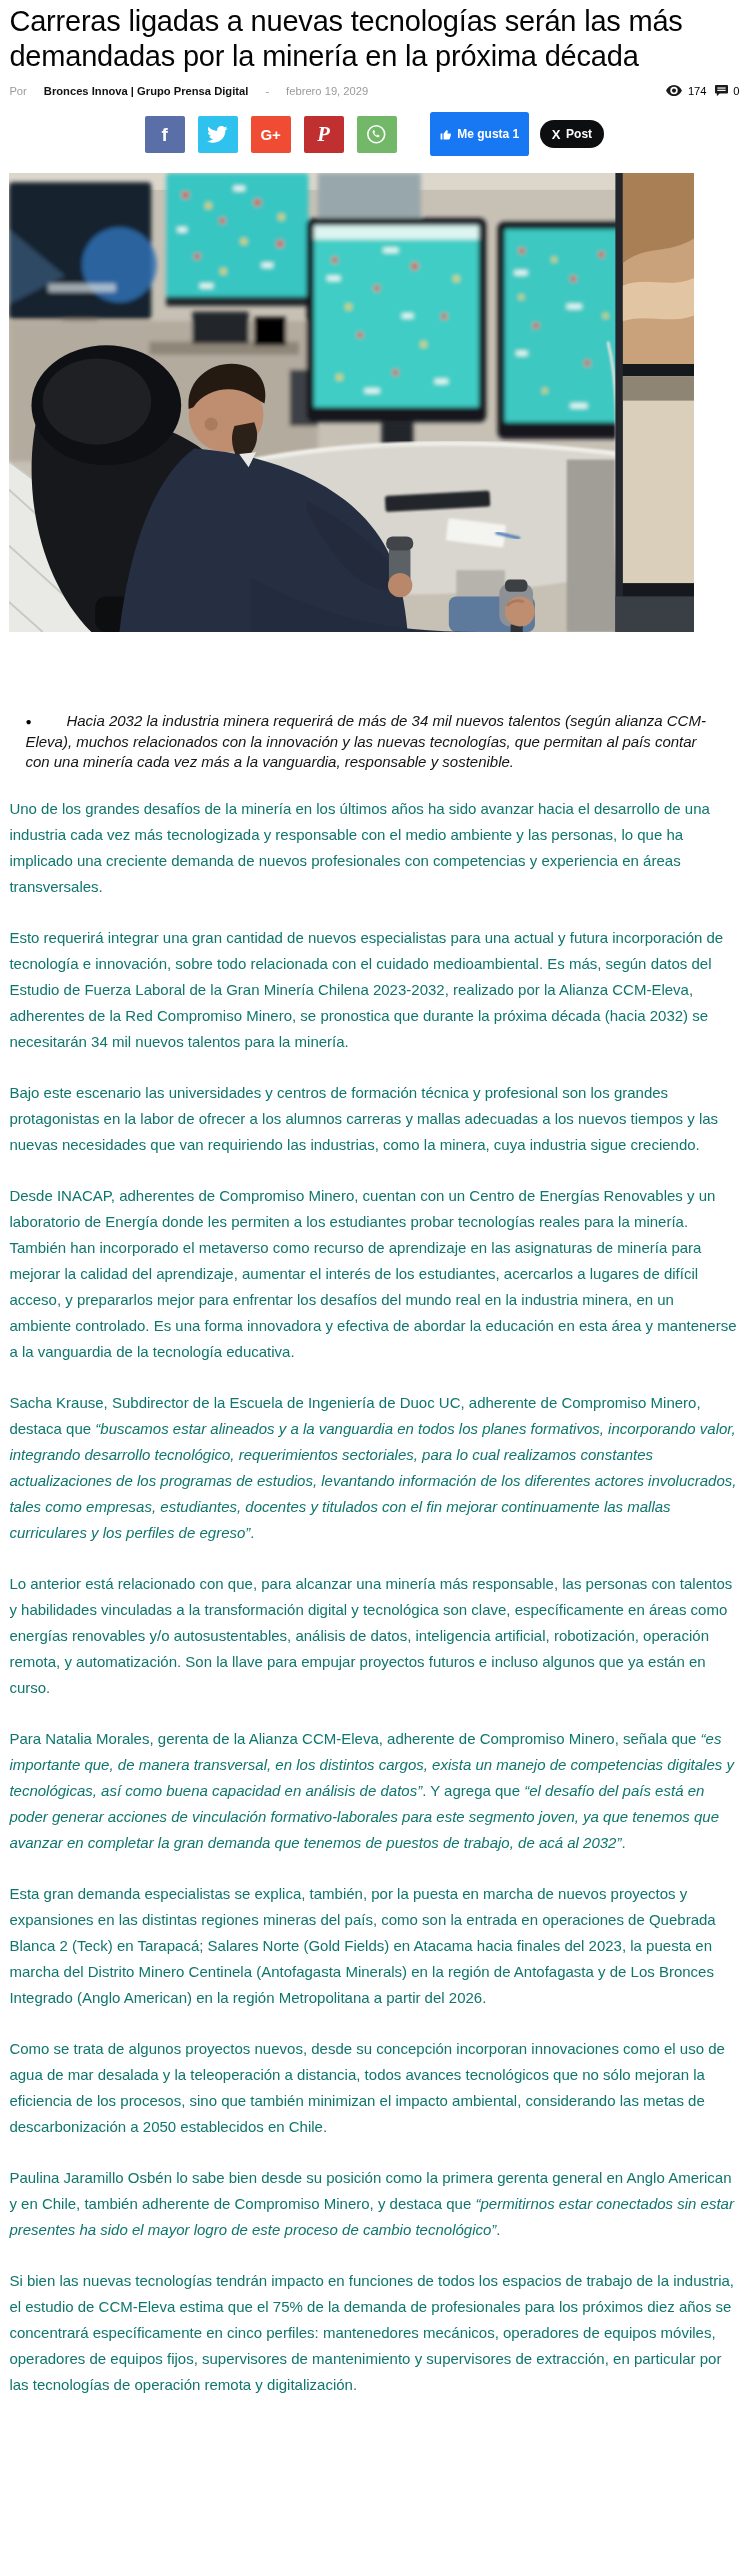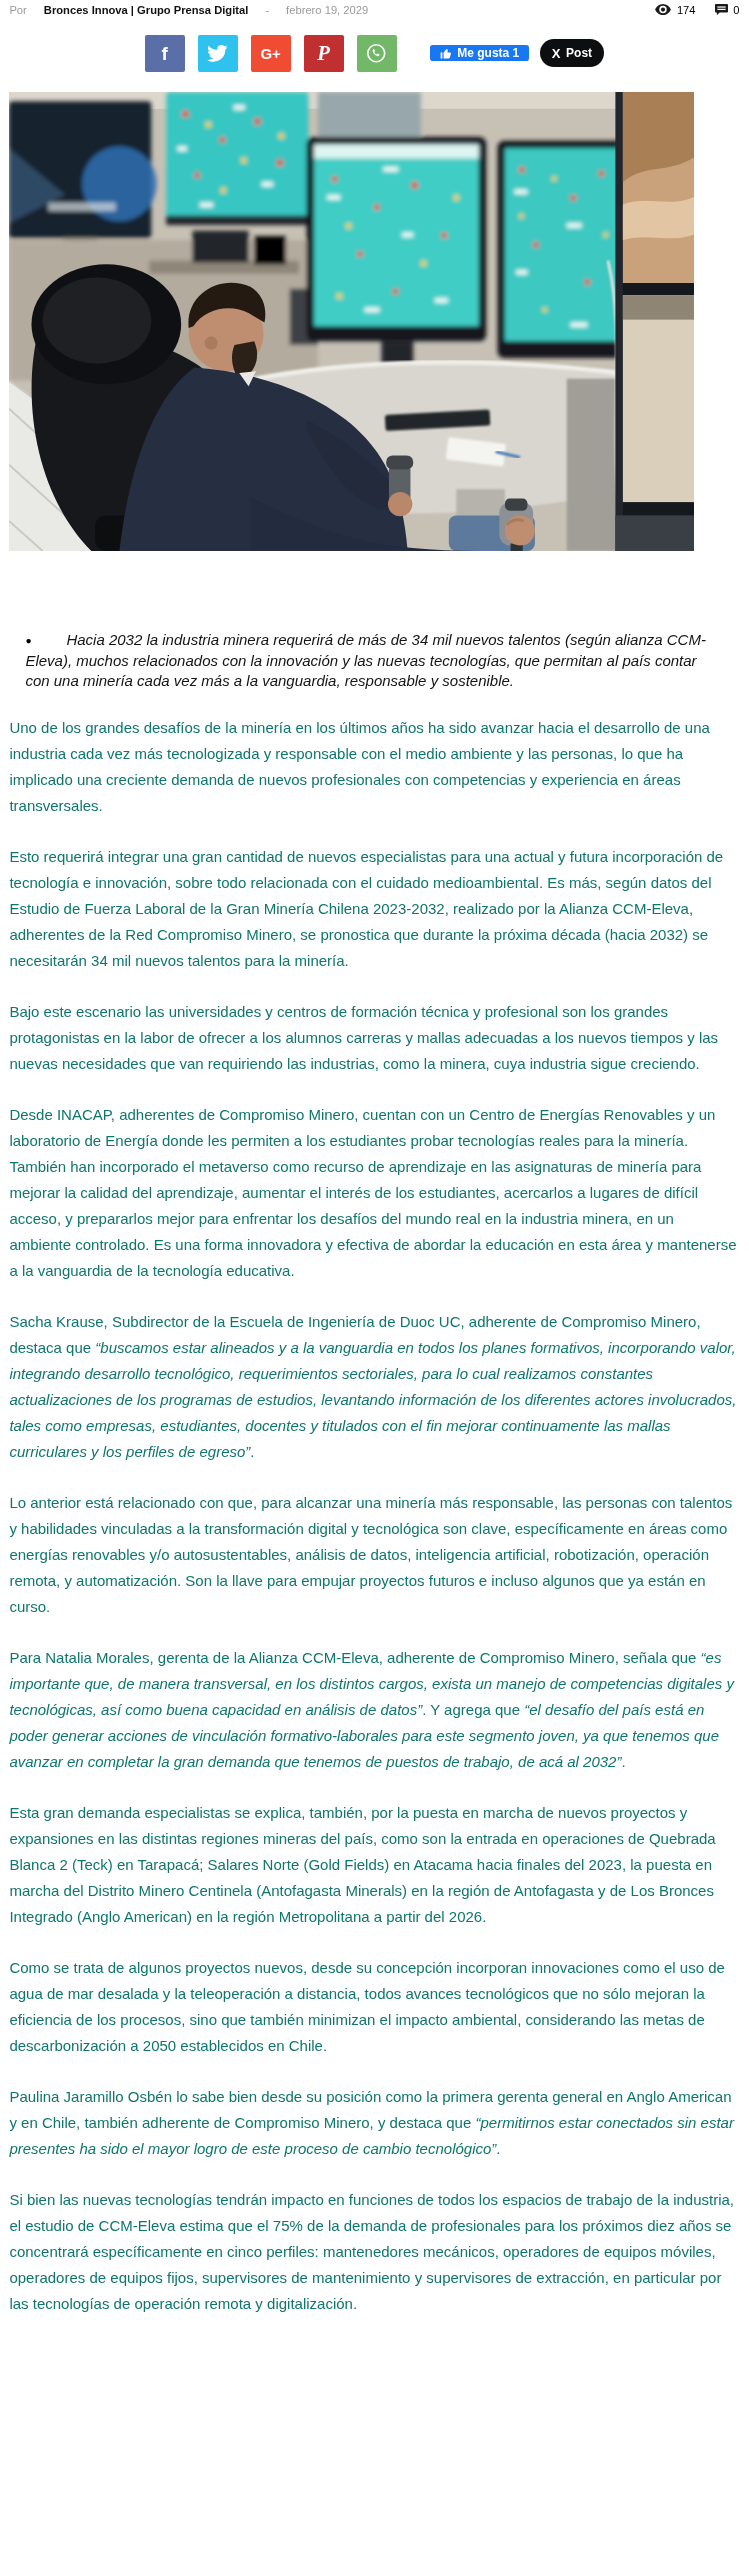--- a/index.html
+++ b/index.html
@@ -6,31 +6,31 @@
   body{width:749px;min-height:2576px;font-family:"Liberation Sans",sans-serif;color:#141414;}
   .container{padding:0 9.4px;width:730px;}
 
   
   h1.post-title{font-size:29px;line-height:35px;font-weight:400;color:#050505;margin:3.7px 0 7.5px;letter-spacing:-0.2px;}
 
   
   .byline-row{display:flex;justify-content:space-between;align-items:center;padding:3.7px 0 1.9px;font-size:11.2px;color:#9a9a9a;}
   .byline-left{display:flex;align-items:baseline;gap:17px;white-space:nowrap;}
   .byline-author{color:#111;font-weight:700;}
-  .byline-meta{display:flex;align-items:center;gap:19px;color:#000;font-size:11.2px;}
+  .byline-meta{display:flex;align-items:center;gap:8px;color:#000;font-size:11.2px;}
   .meta-item{display:flex;align-items:center;gap:5.6px;}
   .meta-item svg{display:block;}
 
   
   .share-row{display:flex;justify-content:center;align-items:center;margin-top:17px;height:37px;}
   .share-btn{width:40px;height:37px;border-radius:1.9px;margin-right:13px;display:flex;align-items:center;justify-content:center;color:#fff;cursor:pointer;border:none;padding:0;}
   .share-btn .glyph{font-size:19px;font-weight:700;color:#fff;line-height:1;}
   .share-btn .glyph.small{font-size:15px;}
   .share-btn .glyph.script{font-family:"Liberation Serif",serif;font-style:italic;font-size:20.6px;}
-  .like-btn{margin-left:20.6px;height:16px;border-radius:2.8px;padding:0 9.4px;display:flex;align-items:center;gap:5.6px;color:#fff;font-size:12px;font-weight:700;border:none;cursor:pointer;}
+  .like-btn{margin-left:20.6px;height:44px;border-radius:2.8px;padding:0 9.4px;display:flex;align-items:center;gap:5.6px;color:#fff;font-size:12px;font-weight:700;border:none;cursor:pointer;}
   .post-btn{margin-left:11.2px;height:28px;border-radius:14px;padding:0 12px;display:flex;align-items:center;gap:5.6px;color:#fff;font-size:12px;font-weight:700;border:none;cursor:pointer;}
   .post-x{font-size:13px;font-weight:700;}
 
   
   figure.featured{margin:20.6px 0 0;}
   svg.photo{display:block;width:685px;height:459px;}
 
   
   p.lead{margin:79px 16px 24px;font-size:15px;line-height:20px;color:#141414;}
   p.lead .bullet{display:inline-block;width:41px;font-size:10.3px;font-style:normal;vertical-align:0.9px;color:#000;}
@@ -38,20 +38,21 @@
 
   
   .article-body p{margin:0 0 25px;font-size:15px;line-height:26px;color:#0f766e;}
   .article-body em{font-style:italic;text-align:center;}
 </style>
 </head>
 <body>
 
 <div class="container">
 
+  <h1 class="post-title">Carreras ligadas a nuevas tecnologías serán las más demandadas por la minería en la próxima década</h1>
 
   <div class="byline-row">
     <div class="byline-left">
       <span>Por</span>
       <span class="byline-author">Bronces Innova | Grupo Prensa Digital</span>
       <span>-</span>
       <span class="byline-date">febrero 19, 2029</span>
     </div>
     <div class="byline-meta">
       <span class="meta-item">

